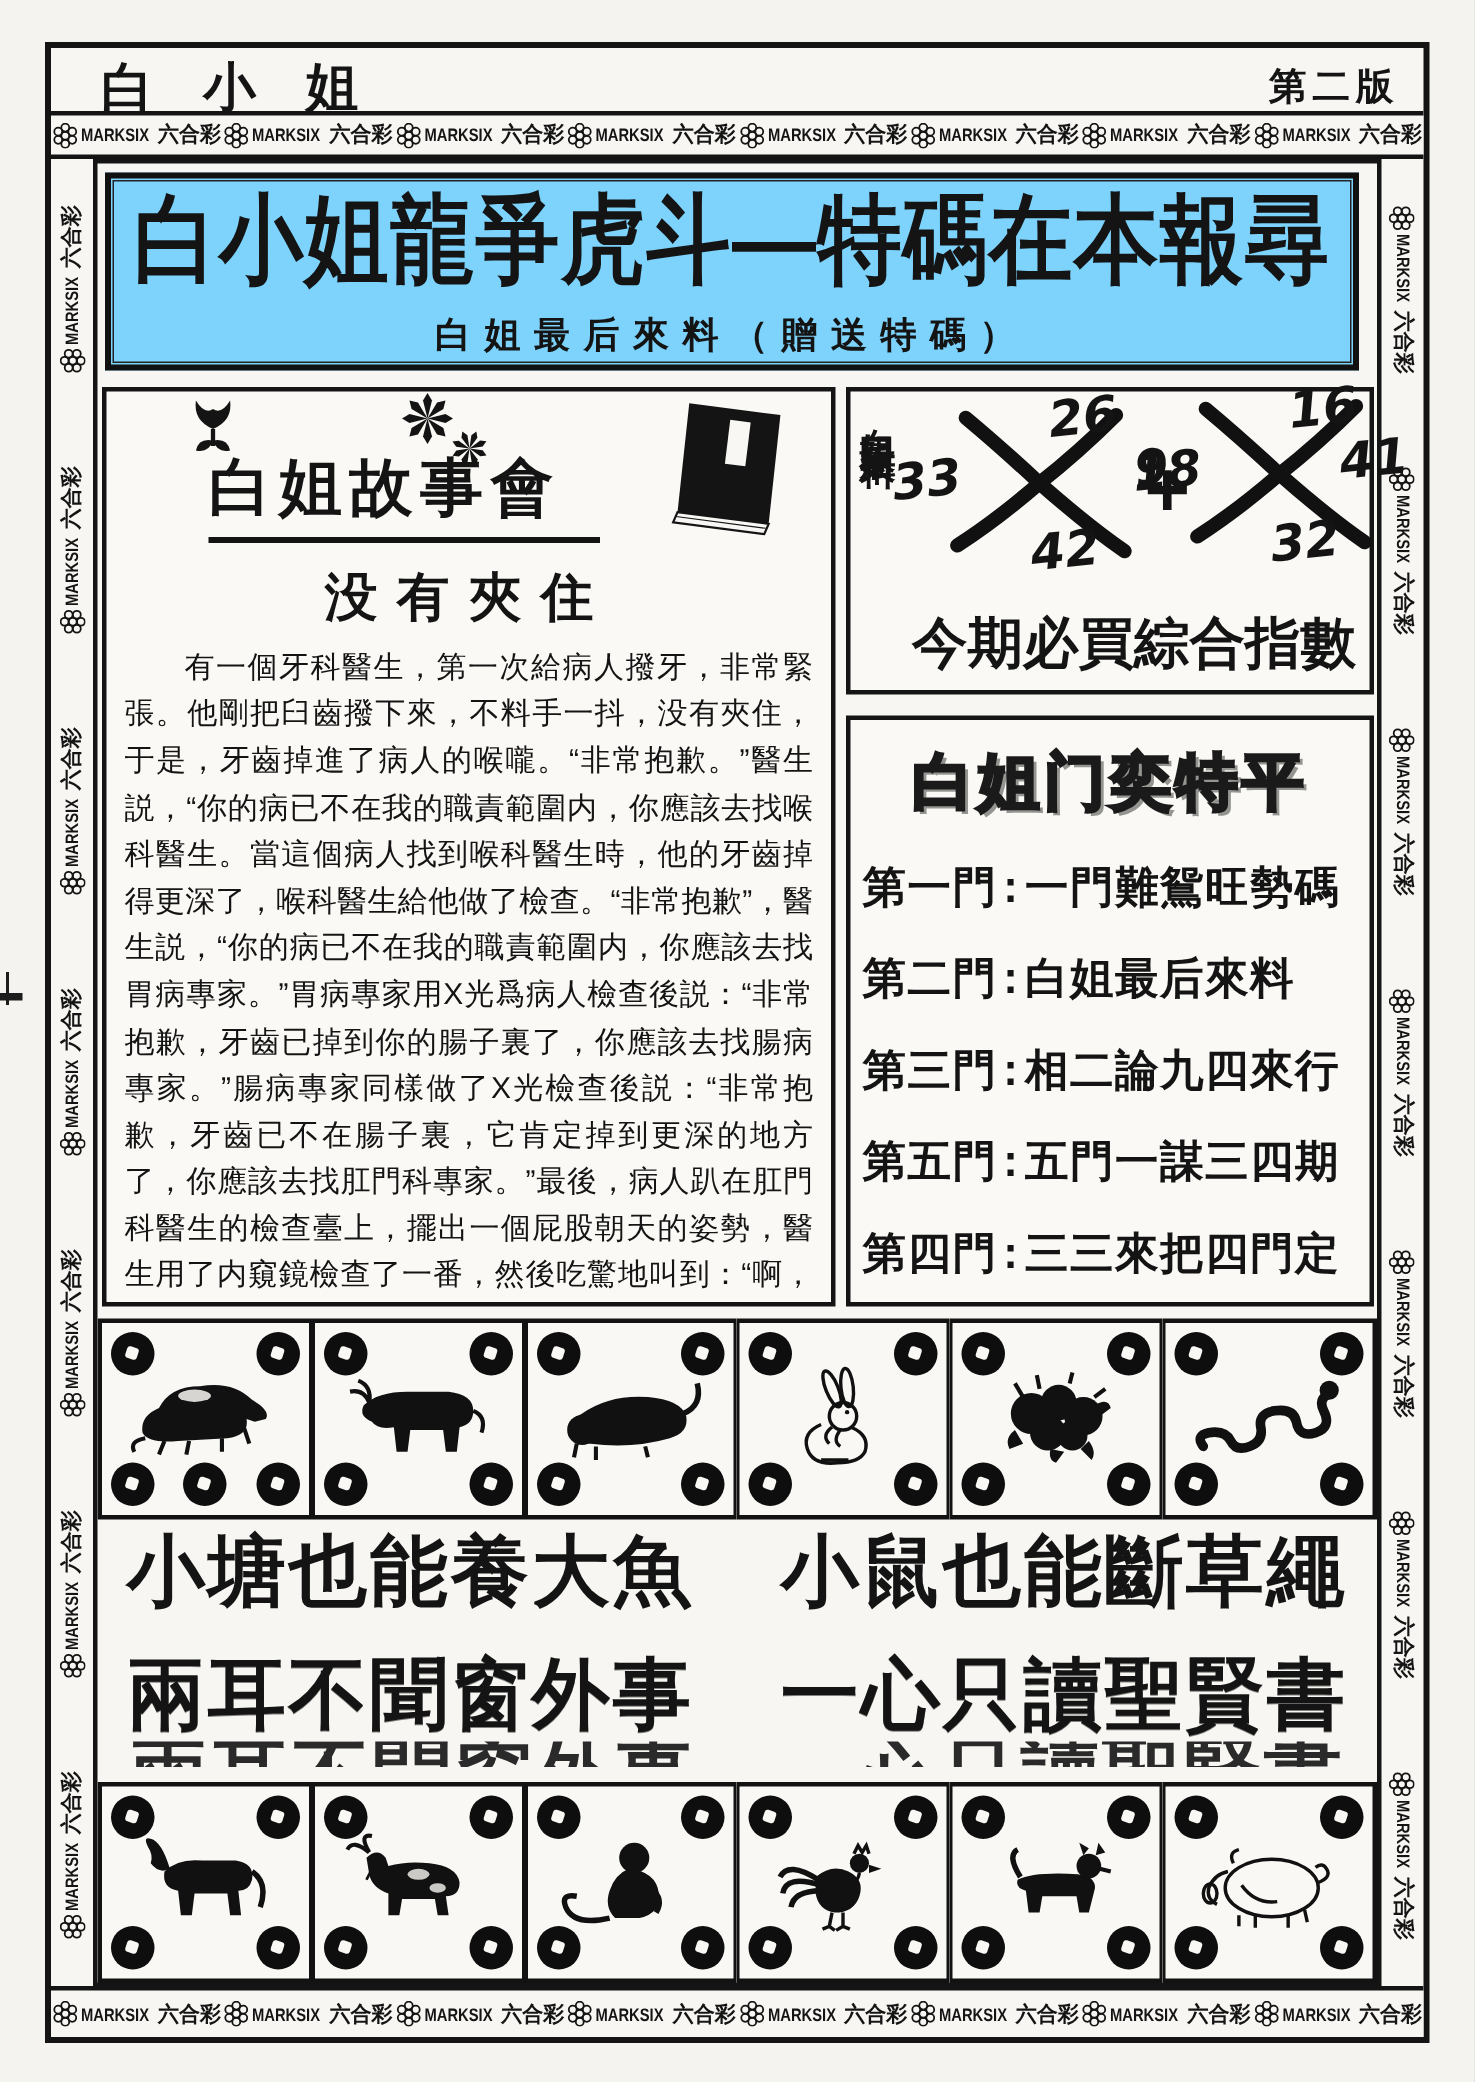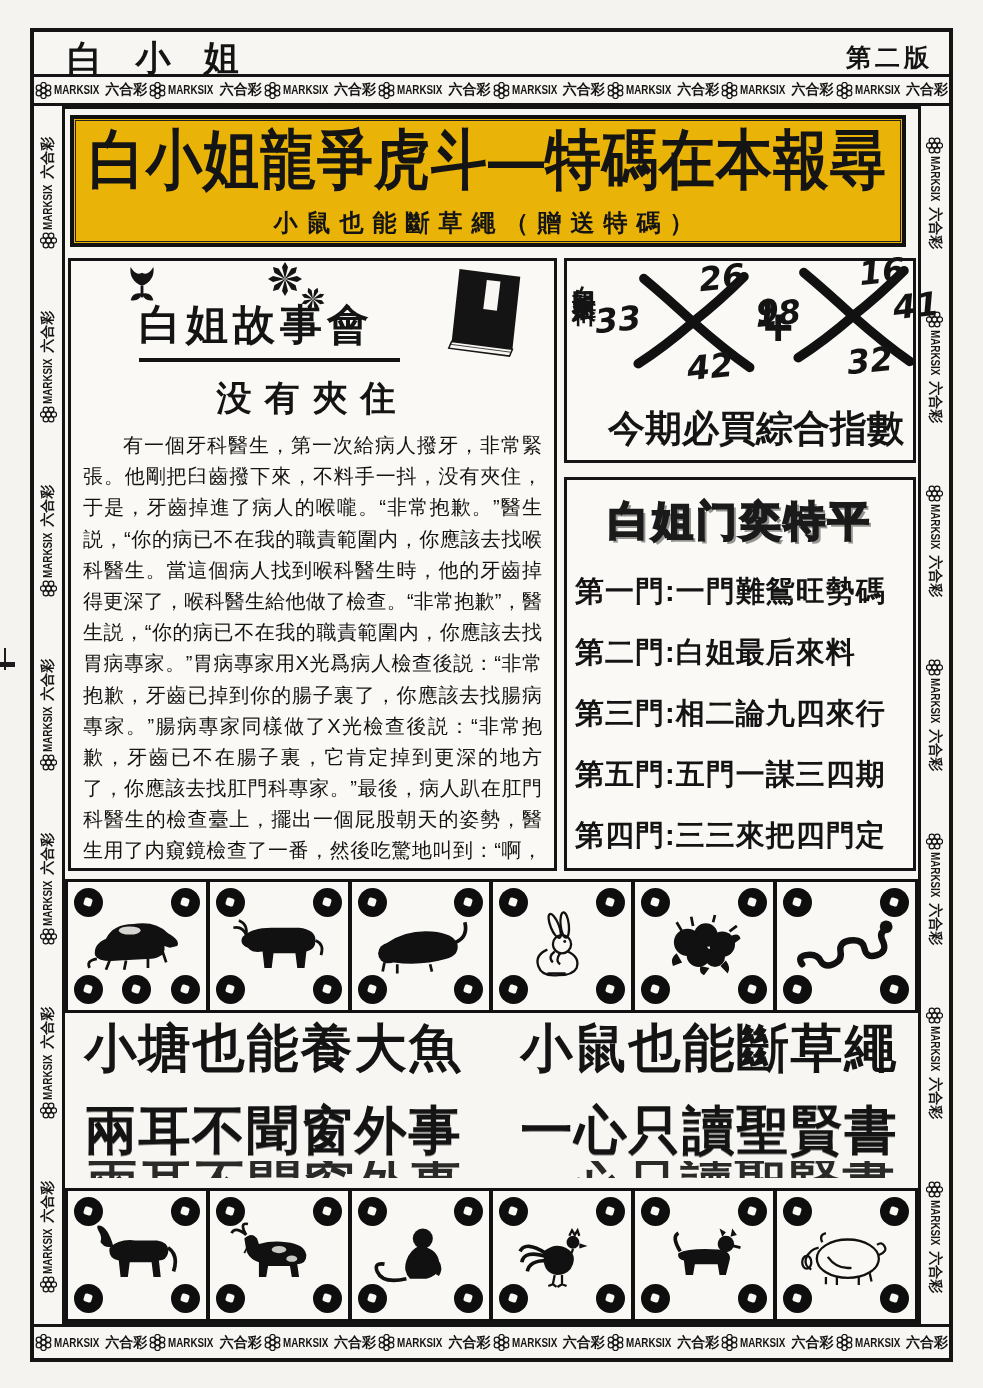--- a/index.html
+++ b/index.html
@@ -36,21 +36,21 @@
          transform-origin:left center; letter-spacing:0; }
   .bcn { font-size:14px; font-weight:900; margin-left:-6px; }
   .flower { width:17px; height:17px; flex:0 0 auto; }
 
   
   .inner { position:absolute; left:28px; top:74px; width:859px; height:1218px;
            border:3px solid #141414; box-sizing:border-box; }
 
   
   .headline-box { position:absolute; left:5px; top:6px; width:836px; height:132px;
-     border:4px solid #111; box-sizing:border-box; background:#eab308; }
+     border:4px solid #111; box-sizing:border-box; background:#7dd3fc; }
   .headline-box::after { content:''; position:absolute; inset:1px; border:1px solid #222; pointer-events:none; }
   .headline-main { text-align:center; font-size:56px; font-weight:900; letter-spacing:1px;
      margin-top:4px; transform:scaleY(1.16); white-space:nowrap; }
   .headline-sub { text-align:center; font-size:24px; font-weight:900; letter-spacing:9px; margin-top:8px; }
 
   
   .story-box { position:absolute; left:3px; top:149px; width:489px; height:613px;
      border:3px solid #141414; box-sizing:border-box; background:#faf9f5; overflow:hidden; }
   .story-head { position:relative; height:100px; }
   .tulip { position:absolute; left:52px; top:4px; }
@@ -79,21 +79,21 @@
   .slogan { position:absolute; left:36px; right:4px; bottom:6px; text-align:center;
      font-size:37px; font-weight:900; white-space:nowrap; }
 
   
   .doors-box { position:absolute; left:499px; top:368px; width:352px; height:394px;
      border:3px solid #141414; box-sizing:border-box; background:#faf9f5; overflow:hidden; }
   .doors-title { text-align:center; margin-top:14px; font-size:41px; font-weight:900;
      letter-spacing:3px; color:#737373; -webkit-text-stroke:2.2px #1a1a1a;
      text-shadow:3px 3px 0 rgba(25,25,25,.45); white-space:nowrap; }
   .door-line { height:61px; display:flex; align-items:center; padding-left:8px;
-     font-family:Liberation Sans, sans-serif; font-size:29px; font-weight:700;
+     font-family:Liberation Mono, monospace; font-size:29px; font-weight:700;
      letter-spacing:1px; white-space:nowrap; }
   .door-list { margin-top:12px; }
 
   
   .zoo-row { position:absolute; left:0; width:853px; height:134px; display:flex; }
   .zoo-row1 { top:770px; } .zoo-row2 { top:1079px; }
   .zpanel { flex:1 1 0; position:relative; border:3px solid #121212; border-left-width:2px;
      border-right-width:2px; background:#f9f8f4; box-sizing:border-box; }
   .zpanel:first-child { border-left-width:3px; } .zpanel:last-child { border-right-width:3px; }
   .coin { position:absolute; width:29px; height:29px; border-radius:50%; background:#0e0e0e; }
@@ -531,21 +531,21 @@
           </svg>
           <span class="ben">MARKSIX</span>
           <span class="bcn">六合彩</span>
         </span>
       </div>
 
     <div class="inner">
 
       <div class="headline-box">
         <div class="headline-main">白小姐龍爭虎斗—特碼在本報尋</div>
-        <div class="headline-sub">小鼠也能斷草繩（贈送特碼）</div>
+        <div class="headline-sub">白姐最后來料（贈送特碼）</div>
       </div>
 
       <div class="story-box">
         <div class="story-head">
           <svg class="tulip" width="38" height="42" viewBox="0 0 40 44">
             <path d="M8 2 Q6 16 20 22 Q34 16 32 2 Q26 12 20 8 Q14 12 8 2 Z" fill="#141414"></path>
             <path d="M20 22 L20 34" stroke="#141414" stroke-width="3"></path>
             <path d="M20 30 Q10 28 8 37 Q17 39 20 30 M20 30 Q30 28 32 37 Q23 39 20 30" fill="#141414"></path>
           </svg>
           <svg class="sparks" width="74" height="56" viewBox="0 0 74 56">

